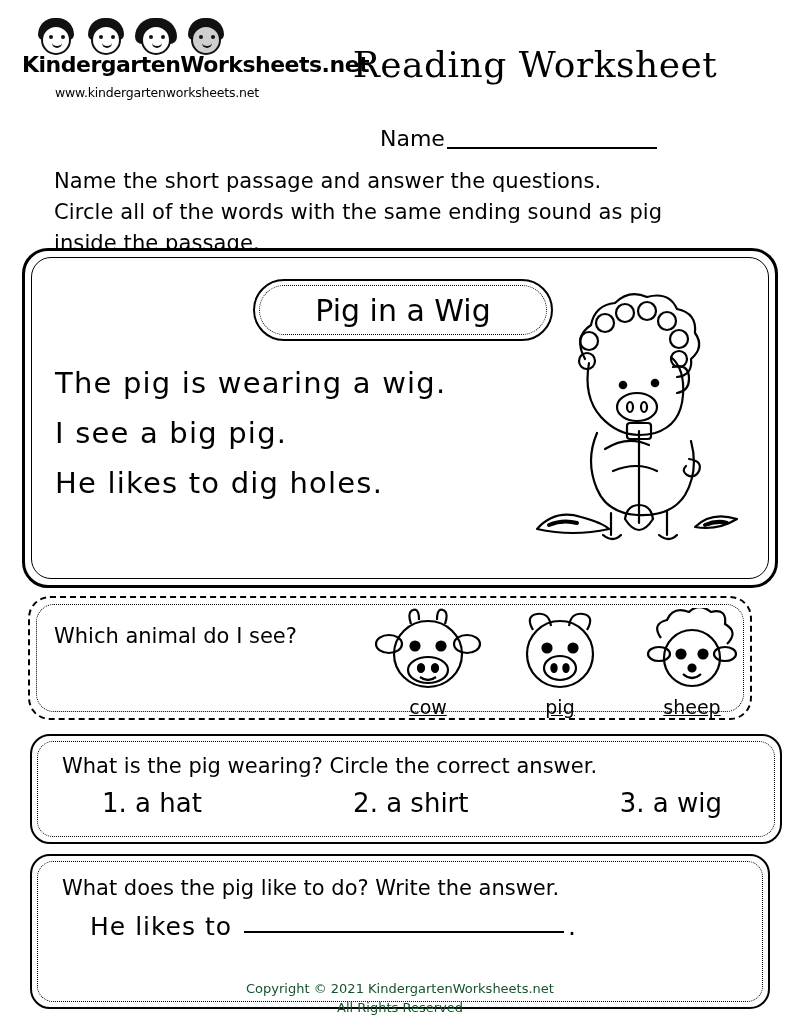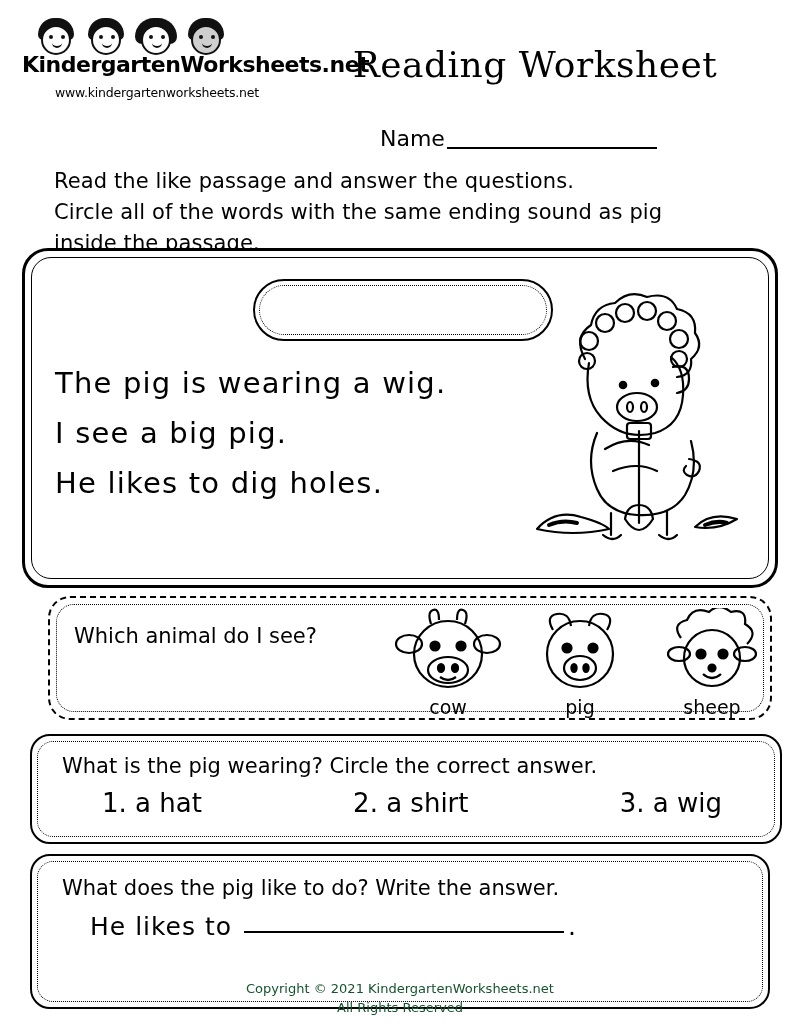--- a/index.html
+++ b/index.html
@@ -155,21 +155,21 @@
   
   .pig-art {
     position: absolute;
     right: 28px; top: 30px;
     width: 220px; height: 270px;
   }
 
   
   .q1-box {
     position: absolute;
-    left: 48px; top: 596px;
+    left: 28px; top: 596px;
     width: 724px; height: 124px;
     border: 2px dashed #000;
     border-radius: 22px;
     background: #fff;
   }
   .q1-box .inner {
     position: absolute; inset: 6px;
     border: 1.5px dotted #000;
     border-radius: 18px;
   }
@@ -182,21 +182,21 @@
   }
   .animals {
     position: absolute;
     left: 340px; top: 10px;
     width: 380px; height: 108px;
     display: flex;
     gap: 16px;
     align-items: flex-start;
   }
   .animal { width: 116px; text-align: center; }
-  .animal .label { font-size: 19px; margin-top: -2px; }
+  .animal .label { font-size: 19px; margin-top: -2px; text-decoration: underline; }
 
   
   .q2-box {
     position: absolute;
     left: 30px; top: 734px;
     width: 752px; height: 110px;
     border: 2px solid #000;
     border-radius: 20px;
   }
   .q2-box .inner {
@@ -305,30 +305,31 @@
     </div>
 
     <div class="worksheet-title">Reading Worksheet</div>
 
     <div class="name-row">
       <span>Name</span><span class="blank"></span>
     </div>
   </div>
 
   <div class="instructions">
-    <div>Read the like passage and answer the questions.</div>
+    <div>Name the short passage and answer the questions.</div>
     <div>Circle all of the words with the same ending sound as pig</div>
     <div>inside the passage.</div>
   </div>
 
   <div class="passage-box">
     <div class="scallop-border"></div>
 
     <div class="title-bubble">
       <div class="inner-ring"></div>
+      <span>Pig in a Wig</span>
     </div>
 
     <div class="passage-lines">
       <div>The pig is wearing a wig.</div>
       <div>I see a big pig.</div>
       <div>He likes to dig holes.</div>
     </div>
 
     <div class="pig-art">
       <svg viewBox="0 0 220 270" width="220" height="270" fill="none" stroke="#000" stroke-width="2.2" stroke-linecap="round" stroke-linejoin="round">

